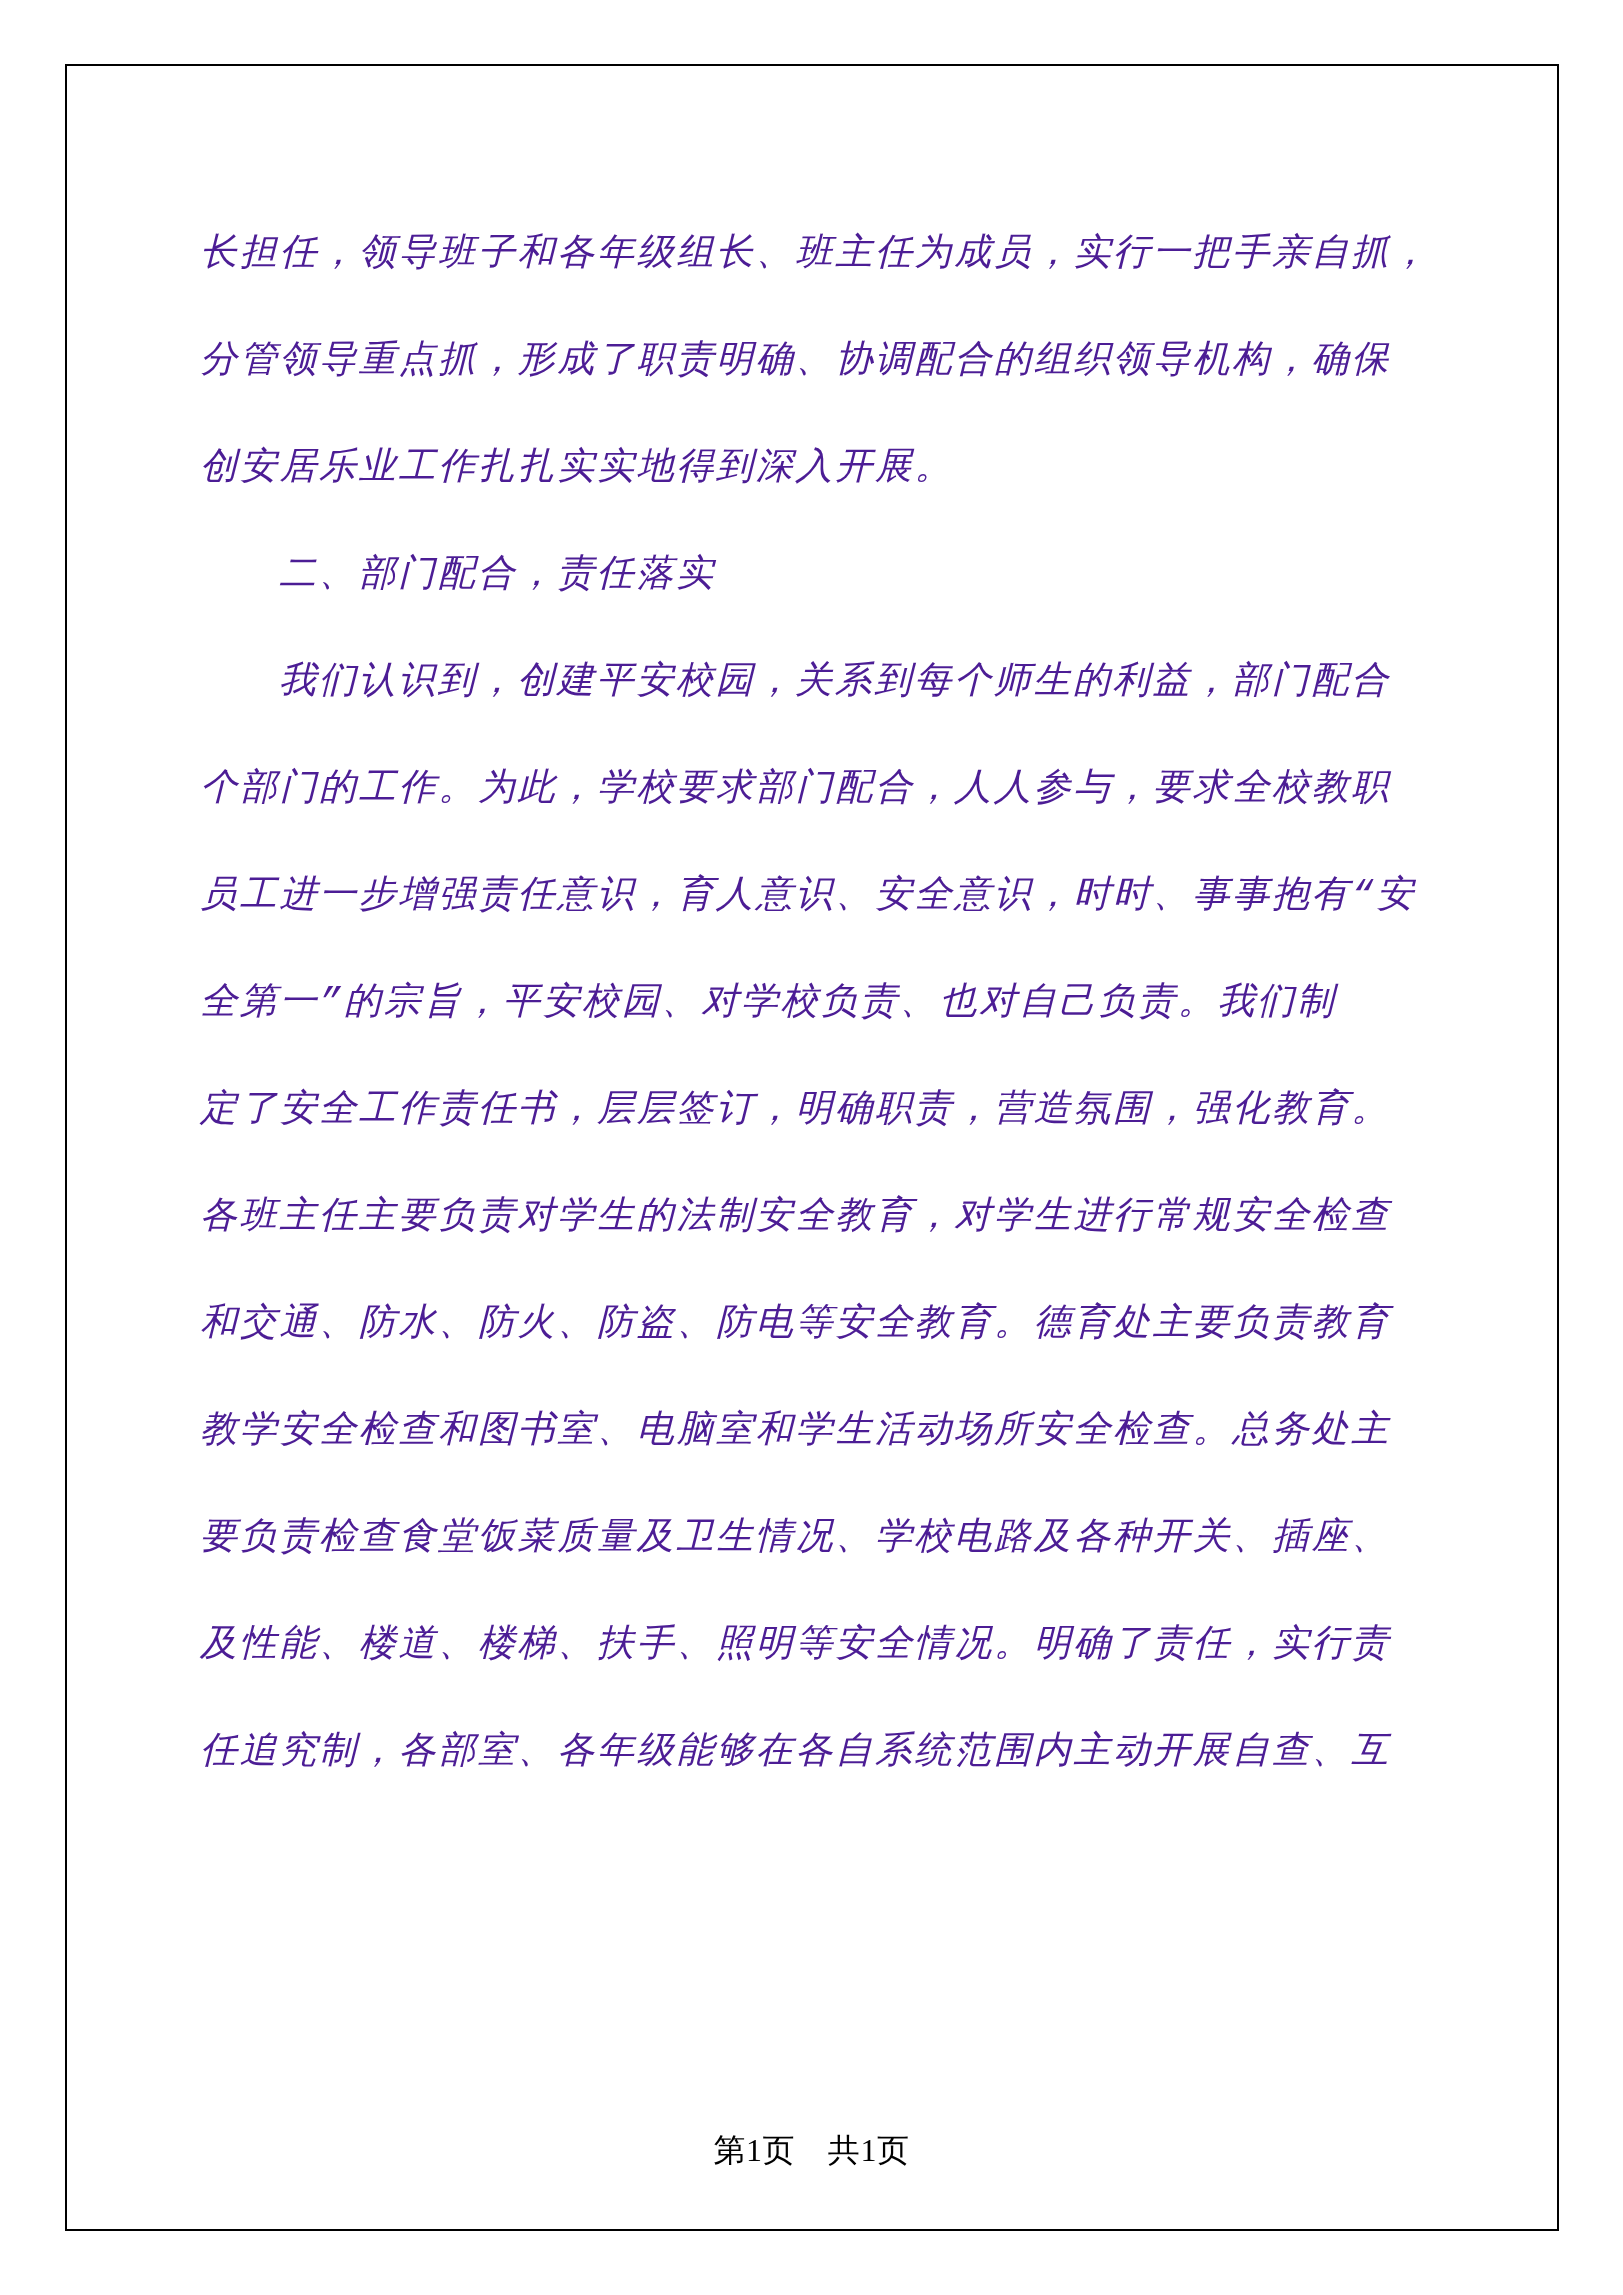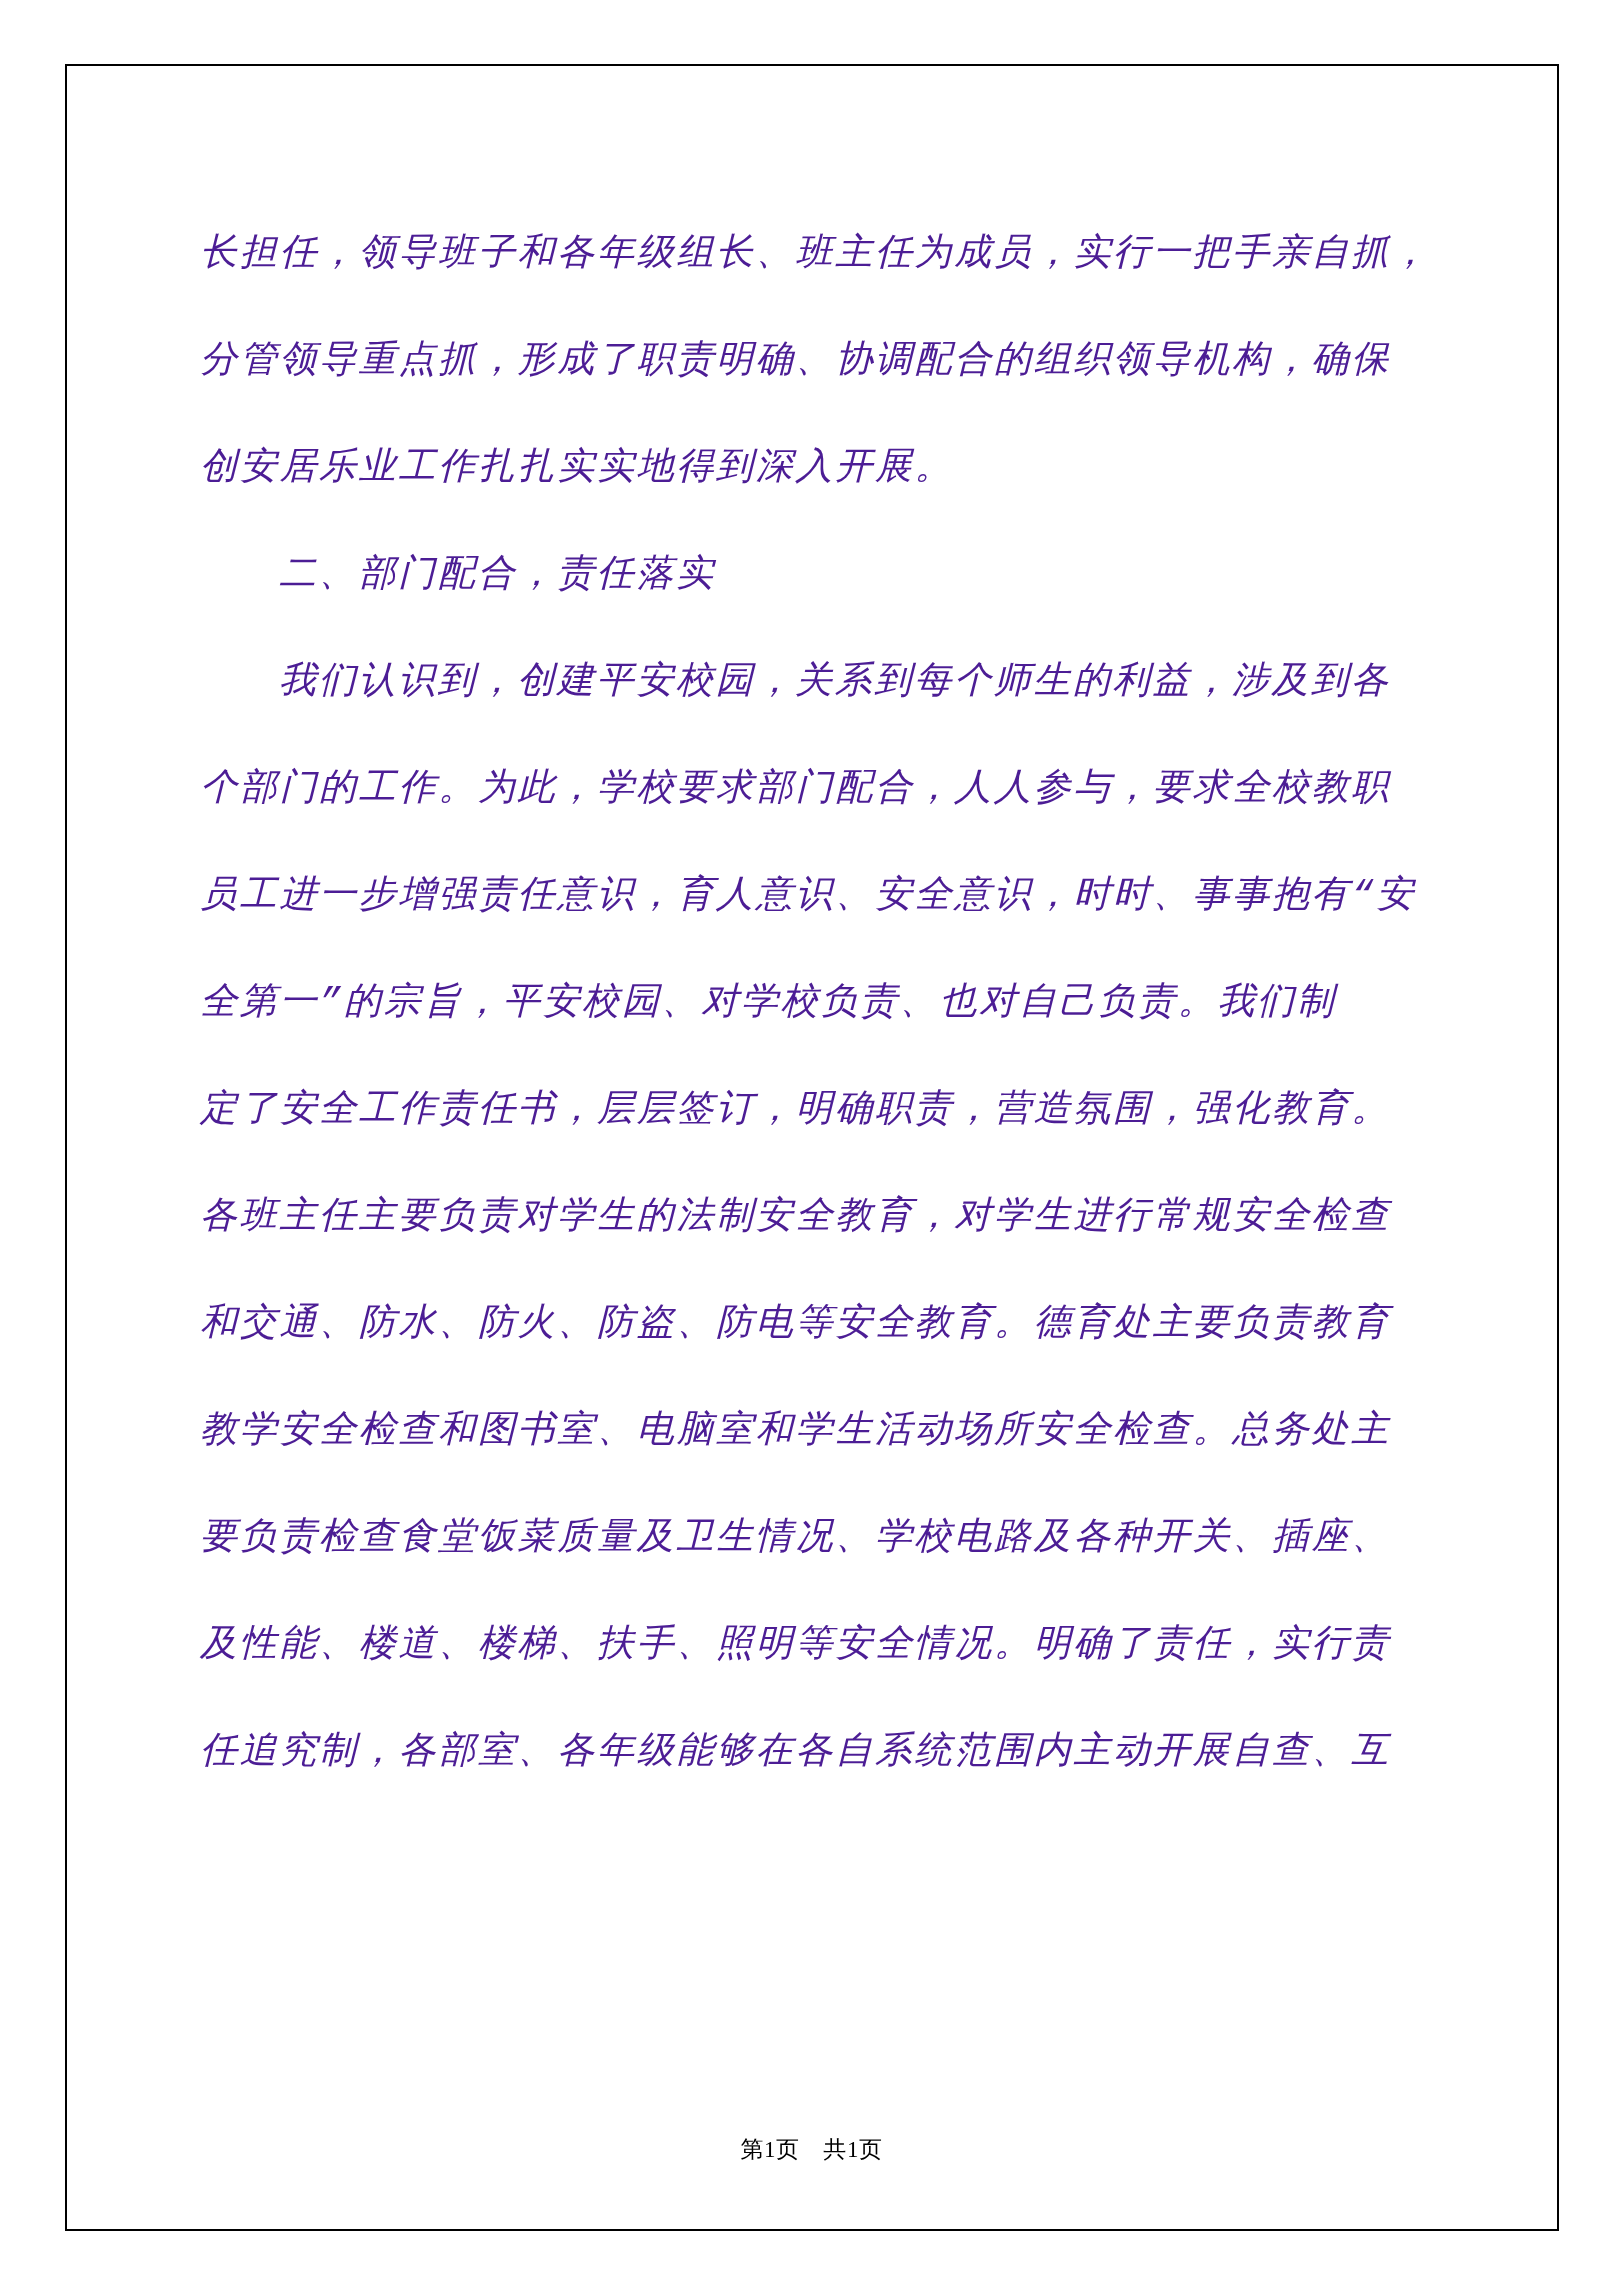--- a/index.html
+++ b/index.html
@@ -45,37 +45,37 @@
     padding-left: 79px;
   }
   .footer {
     position: absolute;
     left: 0;
     top: 2133px;
     width: 1623px;
     height: 34px;
     line-height: 34px;
     text-align: center;
-    font-size: 23px;
+    font-size: 32px;
     font-style: normal;
     letter-spacing: 0.6px;
     color: #000000;
   }
 </style>
 </head>
 <body>
 
 <div class="page-border"></div>
 
 <div class="text-body">
   <div class="line">长担任，领导班子和各年级组长、班主任为成员，实行一把手亲自抓，</div>
   <div class="line">分管领导重点抓，形成了职责明确、协调配合的组织领导机构，确保</div>
   <div class="line">创安居乐业工作扎扎实实地得到深入开展。</div>
   <div class="line indent">二、部门配合，责任落实</div>
-  <div class="line indent">我们认识到，创建平安校园，关系到每个师生的利益，涉及到各</div>
+  <div class="line indent">我们认识到，创建平安校园，关系到每个师生的利益，部门配合</div>
   <div class="line">个部门的工作。为此，学校要求部门配合，人人参与，要求全校教职</div>
   <div class="line">员工进一步增强责任意识，育人意识、安全意识，时时、事事抱有“安</div>
   <div class="line">全第一”的宗旨，平安校园、对学校负责、也对自己负责。我们制</div>
   <div class="line">定了安全工作责任书，层层签订，明确职责，营造氛围，强化教育。</div>
   <div class="line">各班主任主要负责对学生的法制安全教育，对学生进行常规安全检查</div>
   <div class="line">和交通、防水、防火、防盗、防电等安全教育。德育处主要负责教育</div>
   <div class="line">教学安全检查和图书室、电脑室和学生活动场所安全检查。总务处主</div>
   <div class="line">要负责检查食堂饭菜质量及卫生情况、学校电路及各种开关、插座、</div>
   <div class="line">及性能、楼道、楼梯、扶手、照明等安全情况。明确了责任，实行责</div>
   <div class="line">任追究制，各部室、各年级能够在各自系统范围内主动开展自查、互</div>

